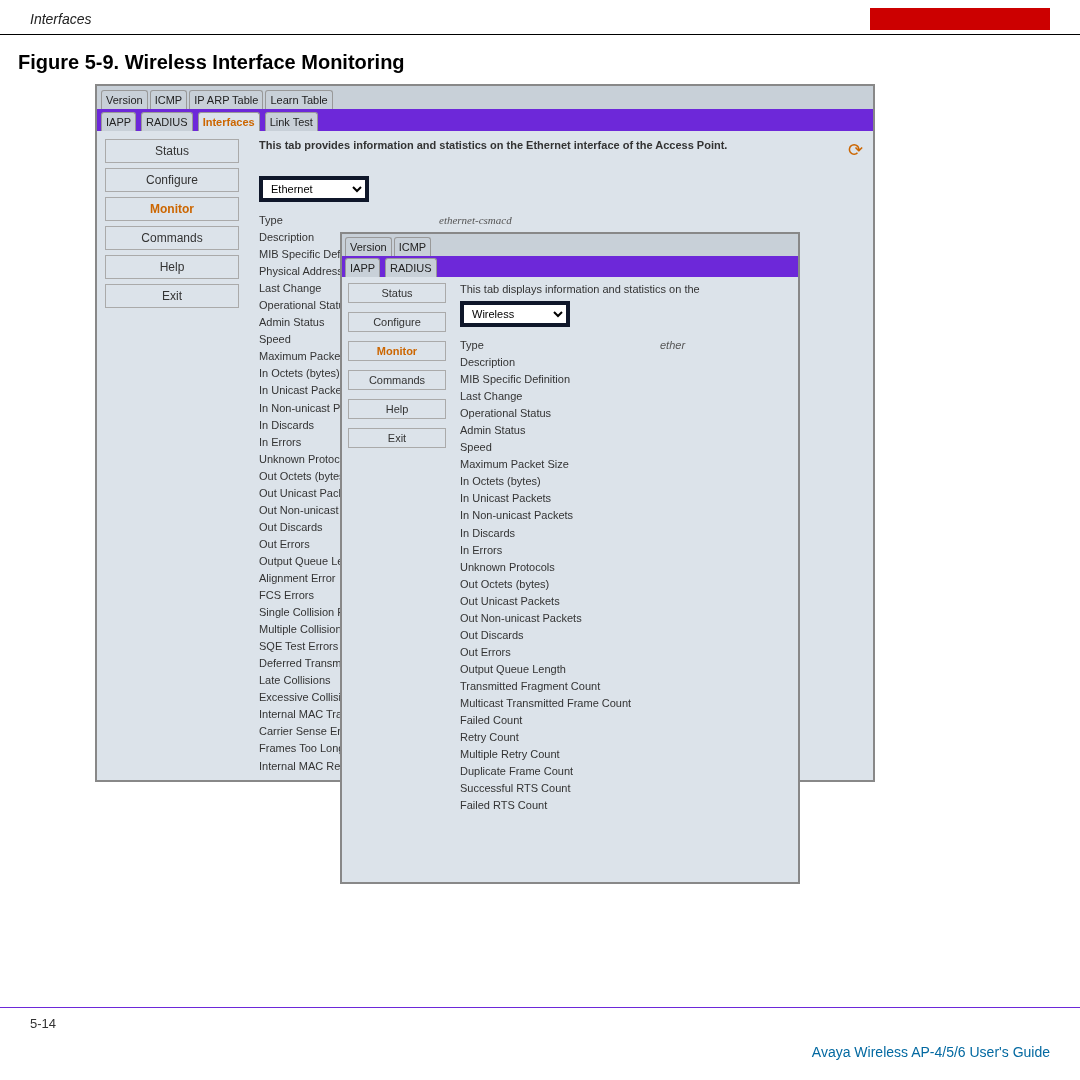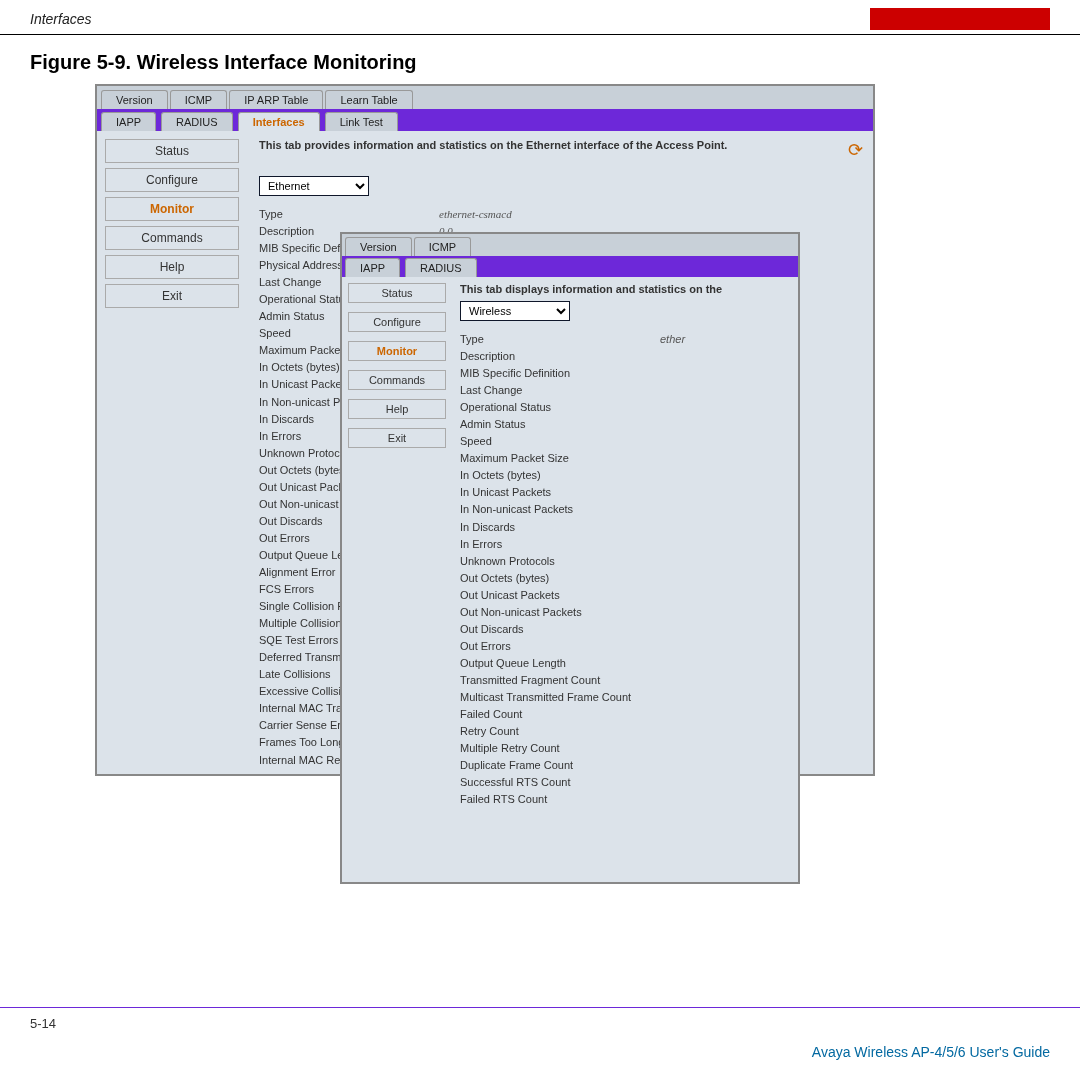--- a/index.html
+++ b/index.html
@@ -29,21 +29,21 @@
     .page-header-bar {
       width: 180px;
       height: 22px;
       background: #cc0000;
     }
 
     
     .figure-title {
       font-size: 20px;
       font-weight: bold;
-      padding: 16px 30px 10px 30px;
+      padding: 16px 30px 10px 18px;
       color: #000;
     }
 
     
     .content-area {
       padding: 0 30px;
       position: relative;
     }
 
     
@@ -56,21 +56,21 @@
     }
 
     
     .tab-bar {
       display: flex;
       background: #c8d0d8;
       padding: 4px 4px 0 4px;
       gap: 2px;
     }
     .tab {
-      padding: 3px 14px;
+      padding: 3px 4px;
       background: #c8d0d8;
       border: 1px solid #999;
       border-bottom: none;
       font-size: 11px;
       color: #222;
       cursor: pointer;
       border-radius: 3px 3px 0 0;
     }
     .tab.active {
       background: #dce3ea;
@@ -123,21 +123,21 @@
     }
 
     
     .dropdown-row {
       margin-bottom: 10px;
     }
     select.interface-select {
       padding: 2px 4px;
       font-size: 11px;
       background: #fff;
-      border: 1px solid #0f172a;
+      border: 4px solid #0f172a;
       width: 110px;
     }
 
     
     .props-table {
       font-size: 11px;
       color: #333;
     }
     .props-table .row {
       display: flex;
@@ -206,21 +206,21 @@
       color: #333;
       margin-bottom: 4px;
     }
     .wireless-sidebar-btn.active {
       color: #cc6600;
       font-weight: bold;
     }
 
     .wireless-info {
       font-size: 11px;
-      font-weight: bold;
+      font-weight: normal;
       color: #333;
       margin-bottom: 6px;
     }
     .wireless-props .row {
       display: flex;
       line-height: 1.55;
       font-size: 11px;
     }
     .wireless-props .label {
       width: 200px;

